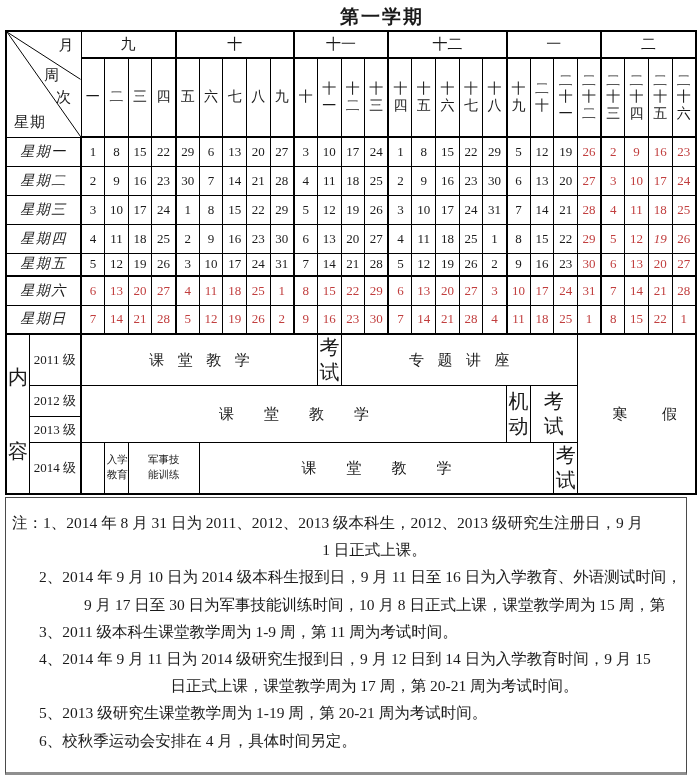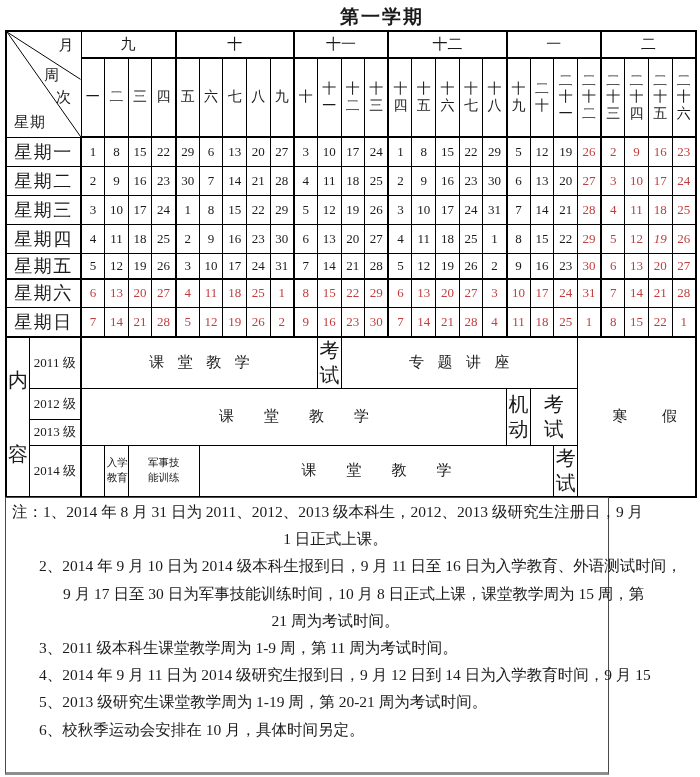--- a/index.html
+++ b/index.html
@@ -31,39 +31,39 @@
   .corner span{position:absolute;font-size:15px;line-height:1;}
   .c-m{top:6px;right:7px;}
   .c-w1{top:36px;left:37px;}
   .c-w2{top:58px;left:49px;}
   .c-d{bottom:6px;left:7px;letter-spacing:1px;font-family:Liberation Mono, monospace;}
   
   .mcell{font-size:15px;}
   .wcell{font-size:14px;}
   .vstack{width:1.1em;margin:0 auto;word-break:break-all;line-height:1.15;}
   
-  .dlabel{font-size:18px;letter-spacing:1.5px;}
+  .dlabel{font-size:14px;letter-spacing:1.5px;font-style:italic;}
   .dcell{font-size:13px;}
   .red{color:#c13e3e;}
   .ital{font-style:italic;}
   
   .neirong{}
   .vlabel{width:1.1em;margin:0 auto;word-break:break-all;font-size:20px;line-height:74px;}
   .glabel{font-size:13px;}
   .seg{font-size:15px;}
   .vcell{width:1.15em;margin:0 auto;word-break:break-all;font-size:20px;line-height:1.25;}
   .sp1{display:inline-block;letter-spacing:.9em;padding-left:.9em;white-space:nowrap;}
   .sp2{display:inline-block;letter-spacing:2em;padding-left:2em;white-space:nowrap;}
   .hanjia .sp2{letter-spacing:2.3em;padding-left:2.3em;}
   .small2{font-size:10.5px;width:2.3em;margin:0 auto;word-break:break-all;line-height:1.4;}
   .small3{font-size:10.5px;width:3.4em;margin:0 auto;word-break:break-all;line-height:1.4;}
   
   .notes{
-    position:absolute;left:5px;top:497px;width:604px;height:278px;box-sizing:border-box;
-    border:1px solid #4a4a4a;border-bottom:3px solid #8f8f8f;padding-top:0;
+    position:absolute;left:5px;top:497px;width:682px;height:278px;box-sizing:border-box;
+    border:1px solid #4a4a4a;border-bottom:3px solid #8f8f8f;padding-top:11px;
   }
   .nline{font-size:15.5px;line-height:27.2px;white-space:nowrap;}
   .i0{padding-left:6px;}
   .i1{padding-left:33px;}
   .i2{padding-left:57px;text-align:center;}
 </style>
 </head>
 <body>
 
 <div class="title">第一学期</div>
@@ -443,18 +443,18 @@
         </td>
     </tr>
   </tbody>
 </table>
 
 <div class="notes" id="notes">
     <div class="nline i0">注：1、2014 年 8 月 31 日为 2011、2012、2013 级本科生，2012、2013 级研究生注册日，9 月</div>
     <div class="nline i2">1 日正式上课。</div>
     <div class="nline i1">2、2014 年 9 月 10 日为 2014 级本科生报到日，9 月 11 日至 16 日为入学教育、外语测试时间，</div>
     <div class="nline i2">9 月 17 日至 30 日为军事技能训练时间，10 月 8 日正式上课，课堂教学周为 15 周，第</div>
-    <div class="nline i2">21 周为考试时间。</div>
     <div class="nline i1">3、2011 级本科生课堂教学周为 1-9 周，第 11 周为考试时间。</div>
     <div class="nline i1">4、2014 年 9 月 11 日为 2014 级研究生报到日，9 月 12 日到 14 日为入学教育时间，9 月 15</div>
+    <div class="nline i2">日正式上课，课堂教学周为 17 周，第 20-21 周为考试时间。</div>
     <div class="nline i1">5、2013 级研究生课堂教学周为 1-19 周，第 20-21 周为考试时间。</div>
-    <div class="nline i1">6、校秋季运动会安排在 10 月，具体时间另定。</div>
+    <div class="nline i1">6、校秋季运动会安排在 4 月，具体时间另定。</div>
   </div>
 
 </body></html>

